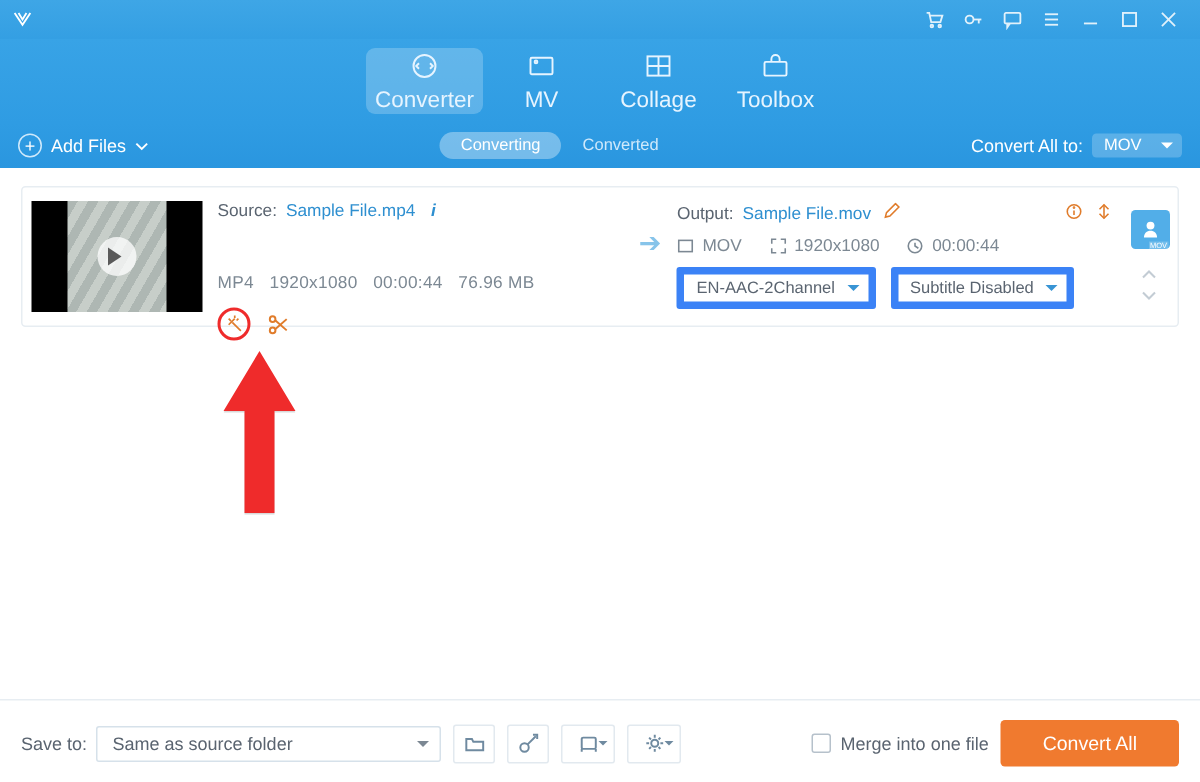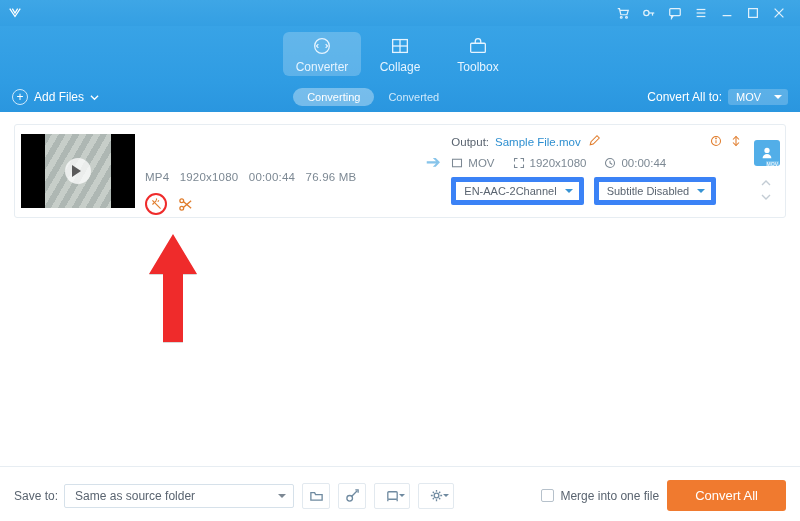--- a/index.html
+++ b/index.html
@@ -6,21 +6,21 @@
   body { background: #fff; width: 800px; height: 521px; overflow: hidden; }
 
   
   .titlebar { height: 26px; background: linear-gradient(#3ea6e6,#349fe3); display: flex; align-items: center; padding: 0 8px; color: #fff; font-size: 12px; }
   .titlebar .logo { width: 14px; height: 14px; margin-right: 6px; }
   .titlebar .spacer { flex: 1; }
   .titlebar .tb-icon { width: 26px; height: 26px; display: flex; align-items: center; justify-content: center; opacity: .85; cursor: pointer; }
 
   
   .topnav { height: 56px; background: linear-gradient(#38a3e6,#2f9ce3); display: flex; align-items: stretch; justify-content: center; }
-  .topnav .tab { width: 78px; display: flex; flex-direction: column; align-items: center; justify-content: center; gap: 3px; color: #e6f4ff; font-size: 12px; cursor: pointer; }
+  .topnav .tab { width: 78px; display: flex; flex-direction: column; align-items: center; justify-content: center; gap: 3px; color: #e6f4ff; font-size: 15px; cursor: pointer; }
   .topnav .tab.active { background: rgba(255,255,255,.22); border-radius: 6px; margin: 6px 0; }
   .topnav .tab .ticon { width: 22px; height: 22px; display: flex; align-items: center; justify-content: center; }
 
   
   .subbar { height: 30px; background: linear-gradient(#2f9ce3,#2a96df); display: flex; align-items: center; padding: 0 12px; color: #fff; font-size: 12px; }
   .addfiles { display: flex; align-items: center; gap: 6px; cursor: pointer; }
   .addfiles .plus { width: 16px; height: 16px; border: 1px solid #cfe9fb; border-radius: 50%; display: flex; align-items: center; justify-content: center; font-size: 12px; line-height: 1; }
   .subbar .center { flex: 1; display: flex; justify-content: center; gap: 0; align-items: flex-end; }
   .pill { padding: 3px 14px; font-size: 11px; border-radius: 10px; cursor: pointer; }
   .pill.active { background: rgba(255,255,255,.35); color: #fff; }
@@ -148,20 +148,29 @@
           <circle cx="12" cy="12" r="8"></circle>
           <path d="M8 10l-2 2 2 2"></path>
           <path d="M16 10l2 2-2 2"></path>
         </svg>
       </span>
     <span>Converter</span>
   </div>
   <div class="tab">
     <span class="ticon">
         <svg class="ico" width="22" height="22" viewBox="0 0 24 24">
+          <rect x="4" y="6" width="16" height="12" rx="1"></rect>
+          <circle cx="8" cy="9" r="1"></circle>
+        </svg>
+      </span>
+    <span>MV</span>
+  </div>
+  <div class="tab">
+    <span class="ticon">
+        <svg class="ico" width="22" height="22" viewBox="0 0 24 24">
           <rect x="4" y="5" width="16" height="14"></rect>
           <line x1="12" y1="5" x2="12" y2="19"></line>
           <line x1="4" y1="12" x2="20" y2="12"></line>
         </svg>
       </span>
     <span>Collage</span>
   </div>
   <div class="tab">
     <span class="ticon">
         <svg class="ico" width="22" height="22" viewBox="0 0 24 24">
@@ -195,20 +204,25 @@
   <div class="card">
 
     <div class="thumbwrap">
       <div class="thumb">
         <div class="imgstub"></div>
         <div class="play"></div>
       </div>
     </div>
 
     <div class="srcblock">
+      <div class="rowline">
+        <span class="label">Source:</span>
+        <span class="srcname">Sample File.mp4</span>
+        <span class="infoicon">i</span>
+      </div>
       <div class="details">
         <span>MP4</span>
         <span>1920x1080</span>
         <span>00:00:44</span>
         <span>76.96 MB</span>
       </div>
       <div class="toolrow">
         <div class="toolbtn circled">
           <svg class="ico" width="13" height="13" viewBox="0 0 16 16">
               <line x1="3" y1="8" x2="8" y2="3"></line>

